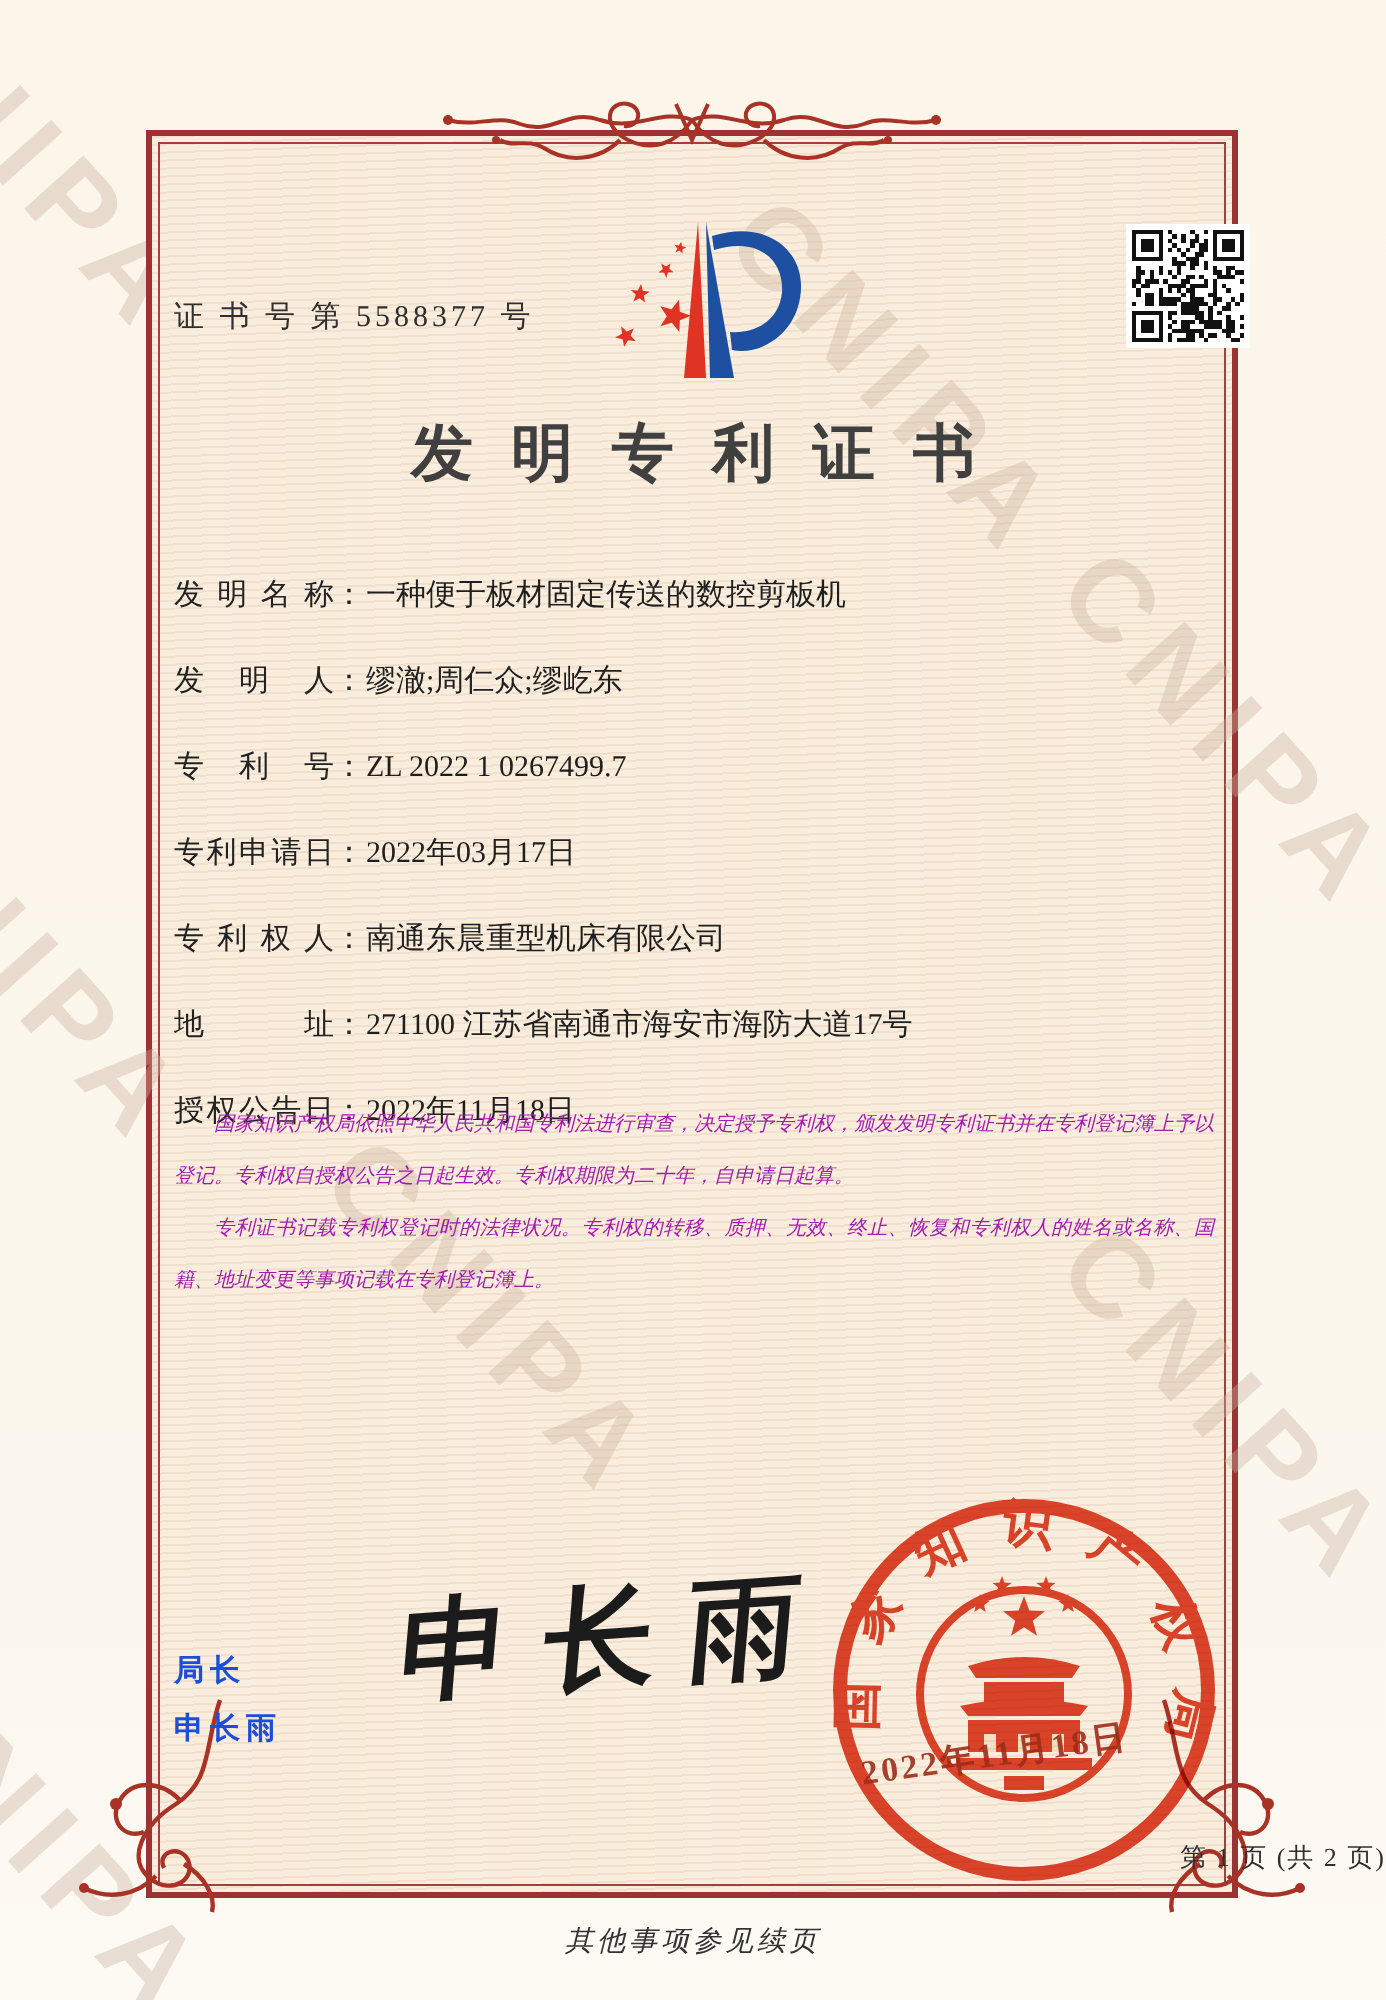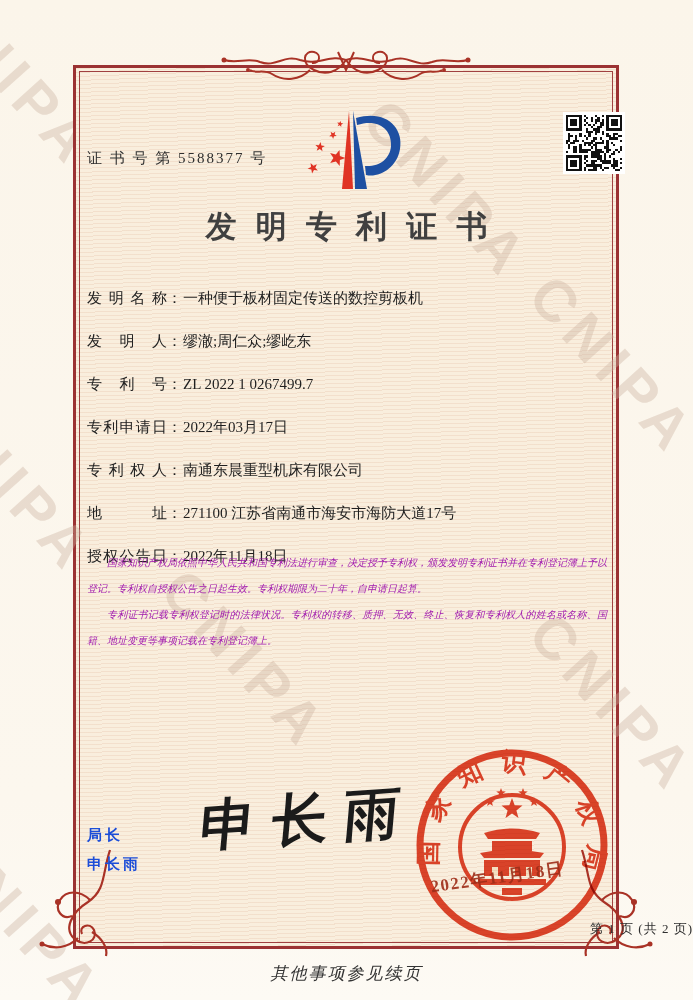--- a/index.html
+++ b/index.html
@@ -62,21 +62,21 @@
   .director .dname{margin-top:10px;}
   .signature{left:200px;top:782px;font-size:56px;font-weight:600;color:#1b1b1b;
     letter-spacing:16px;transform:rotate(-4deg) skewX(-9deg);white-space:nowrap;
     font-family:"DejaVu Serif","Liberation Serif",serif;}
 
   .seal{left:412px;top:745px;width:200px;height:200px;color:#dd3a1f;opacity:.93;mix-blend-mode:multiply;}
   .seal-date{left:430px;top:866px;font-size:17px;font-weight:bold;color:#9e2d18;
     letter-spacing:1.5px;transform:rotate(-8deg);white-space:nowrap;opacity:.9;}
 
   .page-no{left:0;right:0;top:920px;text-align:right;font-size:13px;letter-spacing:1px;color:#2f2f2f;}
-  .footer-note{left:0;right:0;top:962px;text-align:center;font-size:17px;font-style:italic;
+  .footer-note{left:0;right:0;top:962px;text-align:center;font-size:14px;font-style:italic;
     letter-spacing:2px;color:#333;}
 </style>
 </head>
 <body>
 
 <span class="wm wm1">CNIPA</span>
 
 <div class="cert-frame"></div>
 
 <span class="wm wm2">CNIPA</span>

